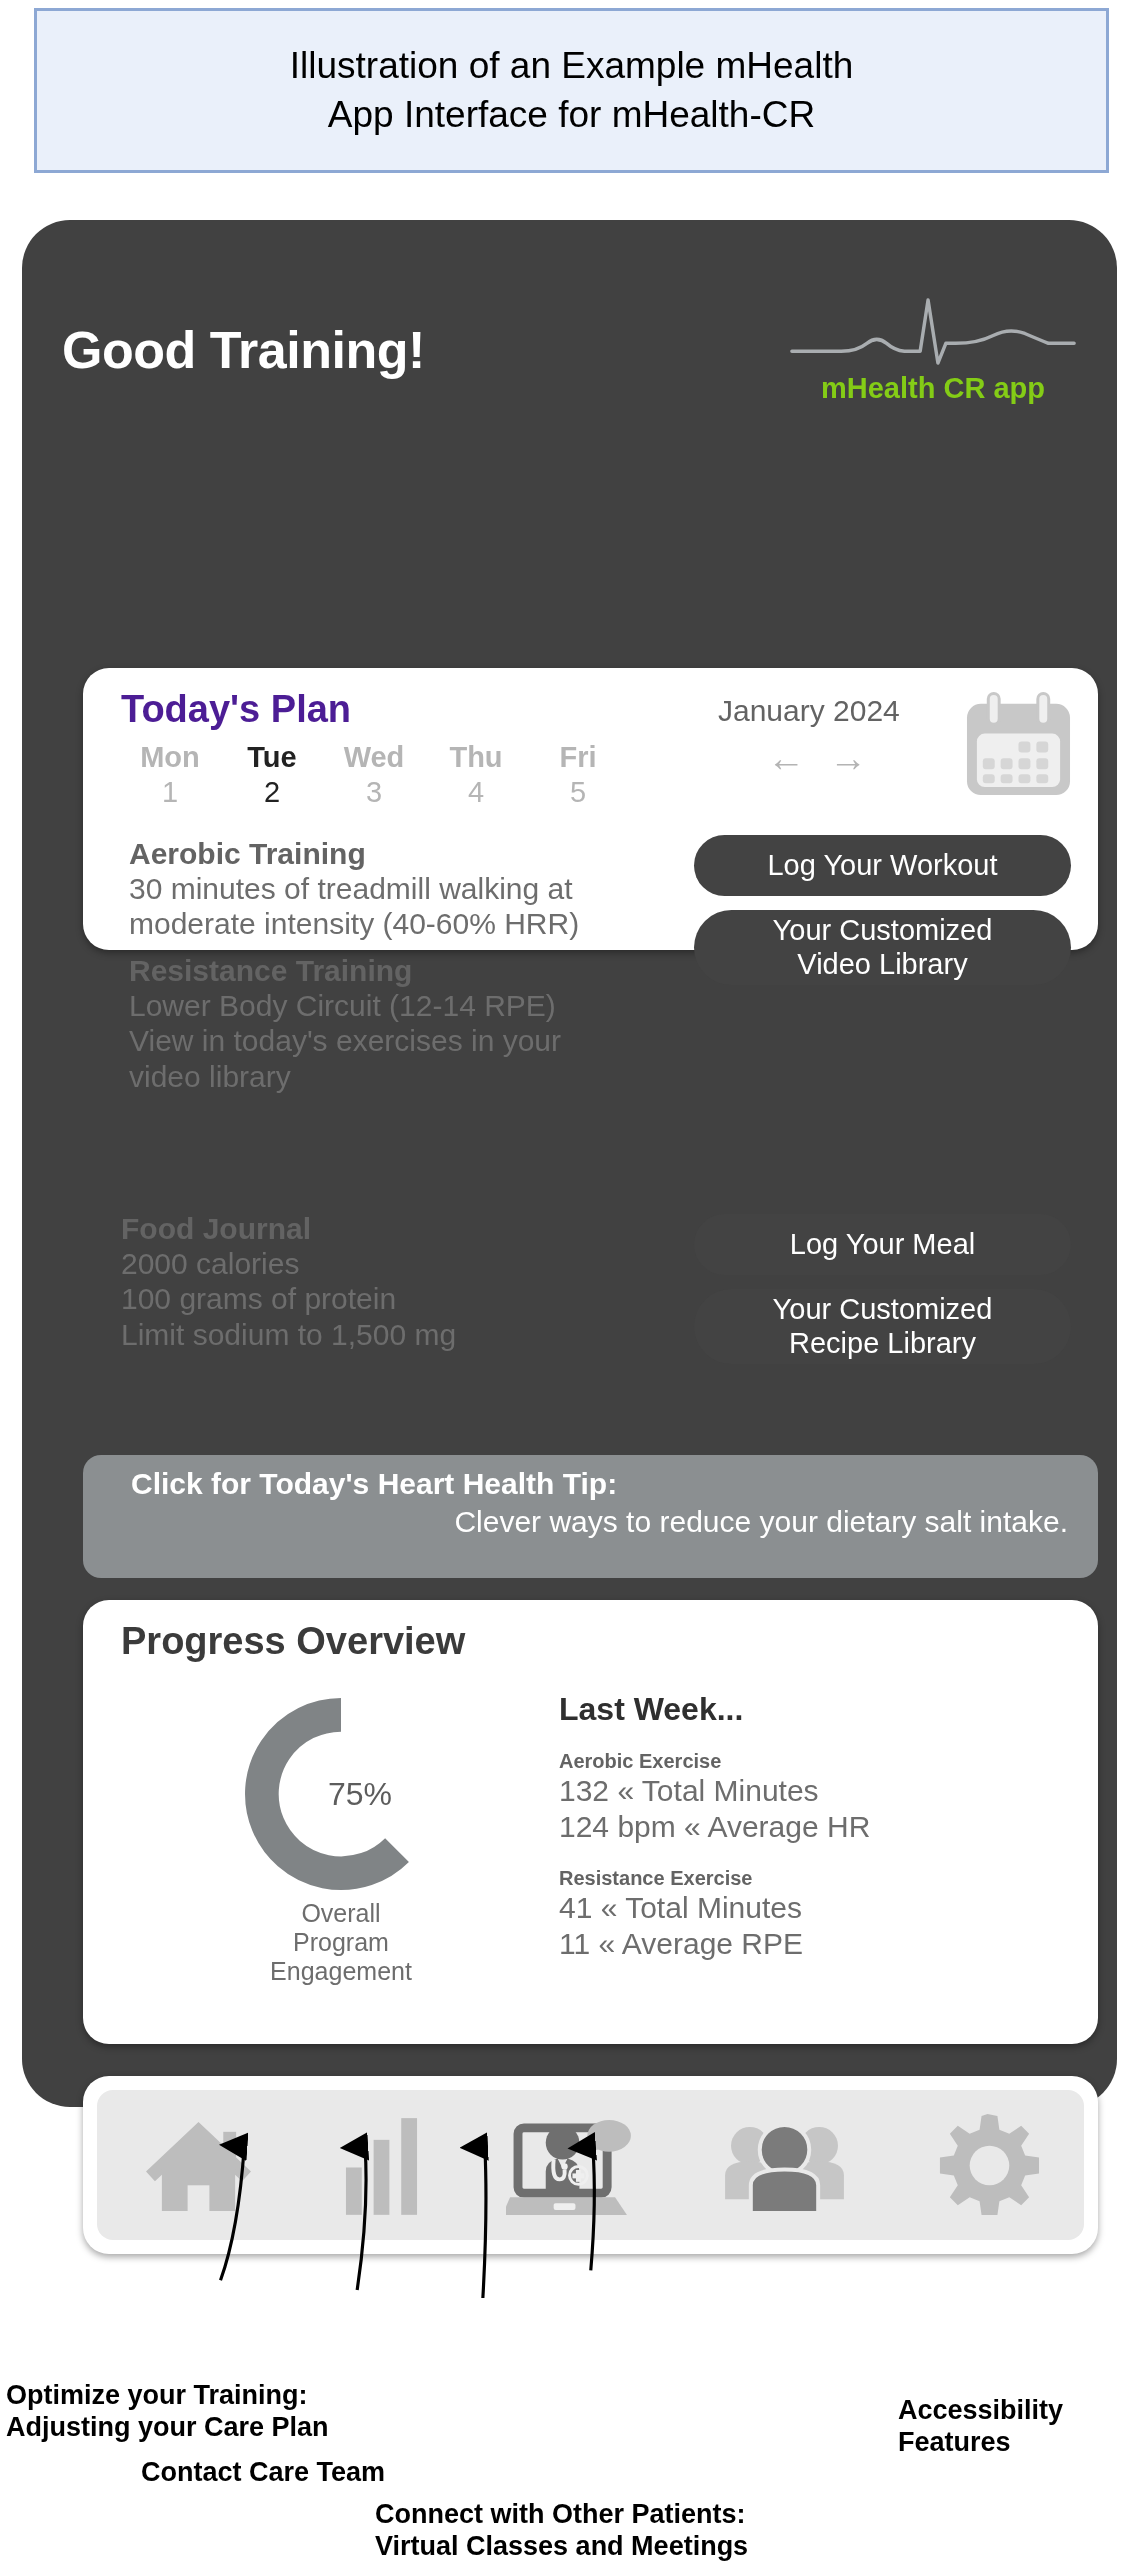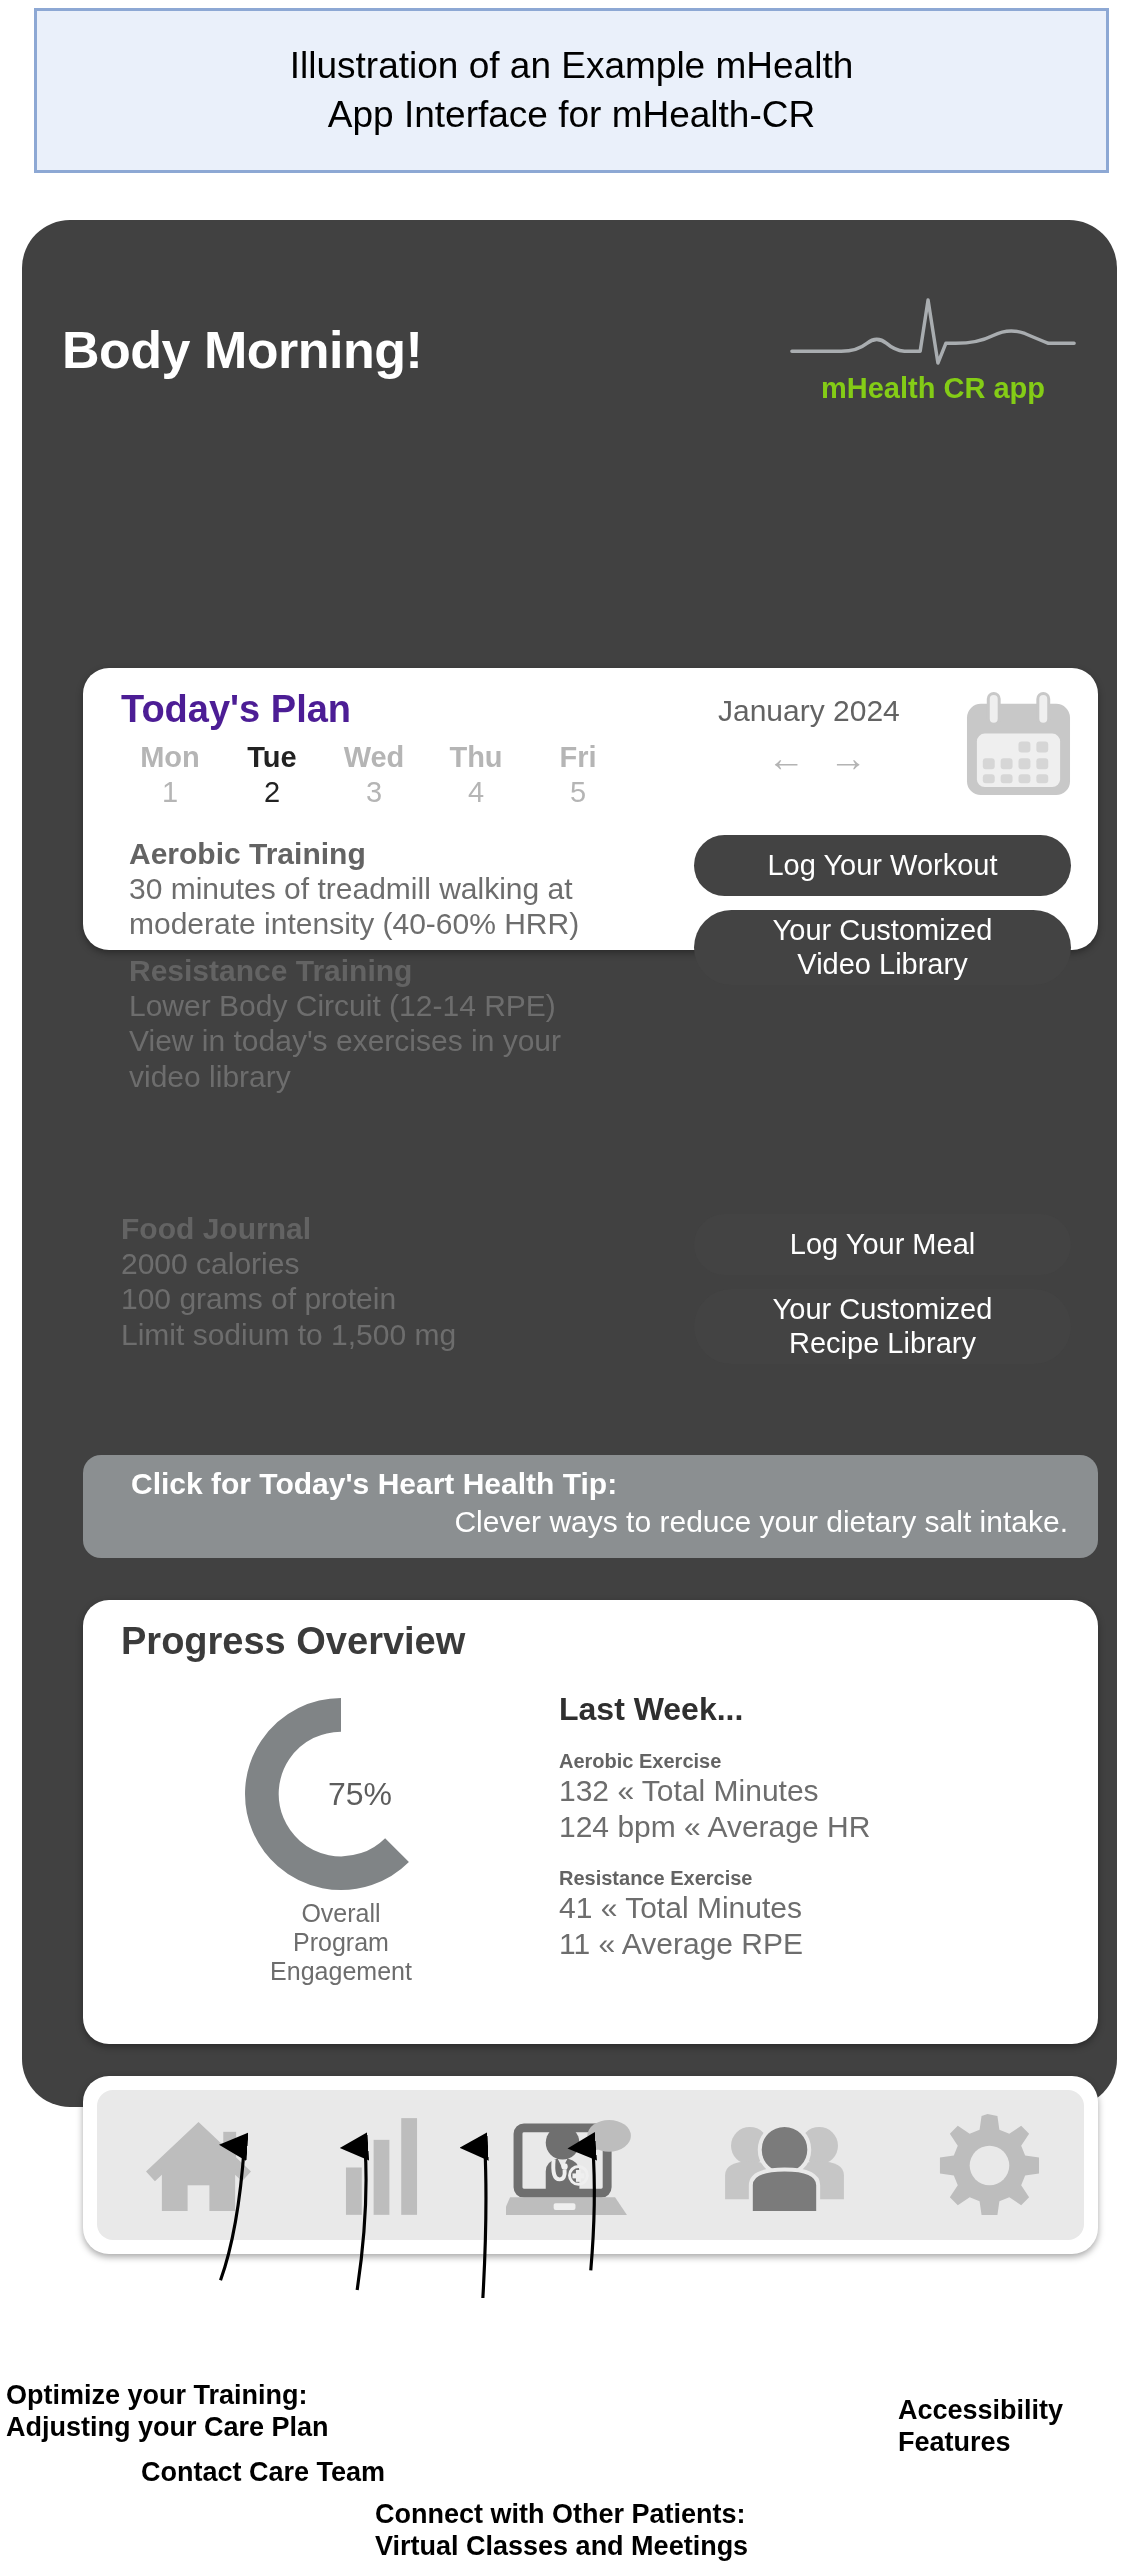--- a/index.html
+++ b/index.html
@@ -99,21 +99,21 @@
     display: flex; align-items: center; justify-content: center;
     cursor: pointer; border: none;
     font-family: "Liberation Sans", sans-serif;
   }
   .pill.one { height: 61px; }
   .pill.two { height: 75px; margin-top: 14px; }
 
   
   #tip-banner {
     position: absolute; left: 61px; top: 1235px;
-    width: 1015px; height: 103px;
+    width: 1015px; height: 123px;
     background: #8b8f91; border-radius: 18px;
     padding: 12px 30px;
   }
   .tip-title {
     font-size: 30px; font-weight: bold; color: #fff;
     margin-left: 18px;
   }
   .tip-sub {
     font-size: 30px; color: #fff; text-align: right; margin-top: 4px;
   }
@@ -170,21 +170,21 @@
   <div class="title-banner">
     <div class="title-text">
       <div>Illustration of an Example mHealth</div>
       <div>App Interface for mHealth-CR</div>
     </div>
   </div>
 
   <div class="phone">
 
     <div class="app-header">
-      <div class="greeting">Body Morning!</div>
+      <div class="greeting">Good Training!</div>
       <div class="brand">
         <svg width="288" height="75" viewBox="0 0 290 76">
           <path d="M2 58 L52 58 Q68 58 78 50 Q88 42 98 50 Q106 57 116 58 L132 58 L140 6 L150 70 L158 50 L168 50 Q190 50 206 42 Q222 34 238 40 Q252 46 262 50 L288 50" fill="none" stroke="#a9adb0" stroke-width="3.5" stroke-linejoin="round" stroke-linecap="round"></path>
         </svg>
         <div class="brand-name">mHealth CR app</div>
       </div>
     </div>
 
     <div class="card" id="plan-card">
       <div class="plan-head">

